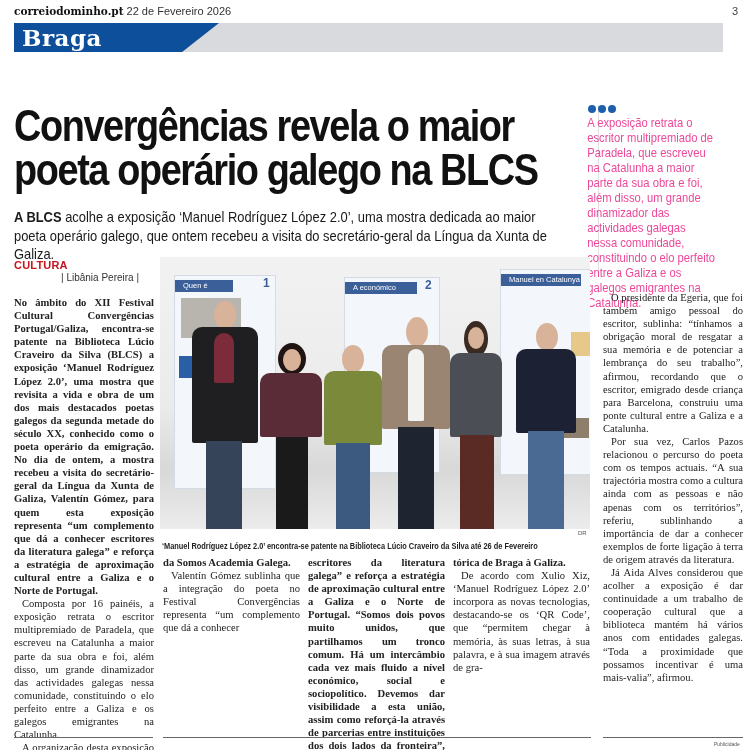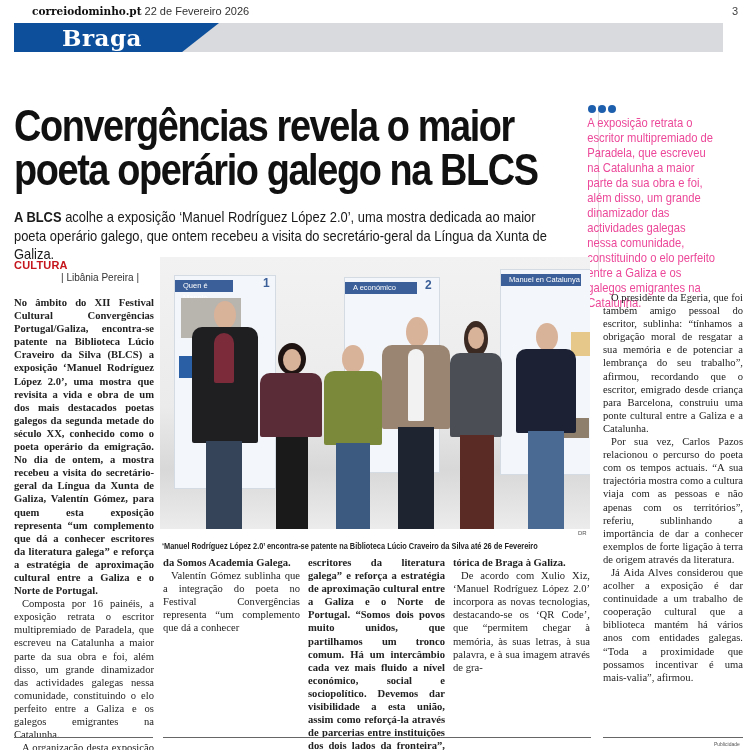--- a/index.html
+++ b/index.html
@@ -1,27 +1,27 @@
 <!DOCTYPE html>
 <html><head>
 <meta charset="utf-8">
 <style>
   * { margin: 0; padding: 0; box-sizing: border-box; }
   html, body { width: 750px; height: 750px; background: #ffffff; overflow: hidden; }
   body { position: relative; font-family: "Liberation Serif", serif; color: #1a1a1a; }
 
-  .topline { position: absolute; left: 32px; top: 5px; font-family: "Liberation Sans", sans-serif; font-size: 11px; color: #333; }
+  .topline { position: absolute; left: 14px; top: 5px; font-family: "Liberation Sans", sans-serif; font-size: 11px; color: #333; }
   .topline .site { font-family: "DejaVu Serif", serif; font-weight: bold; font-size: 10.5px; color: #111; }
   .page-num { position: absolute; right: 12px; top: 5px; font-family: "Liberation Sans", sans-serif; font-size: 11px; color: #444; }
 
   .section-band { position: absolute; left: 14px; top: 23px; width: 709px; height: 29px; background: #d9dadd; }
   .section-tab { position: absolute; left: 14px; top: 23px; width: 205px; height: 29px; background: #0d4f9a;
                  clip-path: polygon(0 0, 100% 0, 82% 100%, 0 100%); }
   .section-label { position: absolute; left: 22px; top: 23px; height: 29px; line-height: 30px; color: #fff;
-                   font-family: "DejaVu Serif", serif; font-weight: bold; font-size: 23px; letter-spacing: 0.5px; margin-left: 40px; }
+                   font-family: "DejaVu Serif", serif; font-weight: bold; font-size: 23px; letter-spacing: 0.5px; }
 
   .headline { position: absolute; left: 14px; top: 104px; width: 580px; font-family: "Liberation Sans", sans-serif;
               font-weight: bold; font-size: 44px; line-height: 44px; color: #111; letter-spacing: -1.6px; transform: scaleX(0.86); transform-origin: left top; width: 680px; }
   .lead { position: absolute; left: 14px; top: 208px; width: 620px; font-family: "Liberation Sans", sans-serif;
           font-size: 15px; line-height: 18.5px; color: #1a1a1a; transform: scaleX(0.86); transform-origin: left top; }
   .lead b { font-weight: bold; }
 
   .sidebar-quote { position: absolute; left: 578px; top: 105px; width: 140px; font-family: "Liberation Sans", sans-serif;
                    font-size: 12.2px; line-height: 15px; color: #ec4899; }
   .dots { display: flex; gap: 2px; margin-bottom: 3px; margin-left: 10px; }
@@ -160,20 +160,20 @@
 </div>
 <div class="col c3">
   <p class="first">escritores da literatura galega” e reforça a estratégia de aproximação cultural entre a Galiza e o Norte de Portugal. “Somos dois povos muito unidos, que partilhamos um tronco comum. Há um intercâmbio cada vez mais fluido a nível económico, social e sociopolítico. Devemos dar visibilidade a esta união, assim como reforçá-la através de parcerias entre instituições dos dois lados da fronteira”, afirmou, destacando ainda a ligação his-</p>
 </div>
 <div class="col c4">
   <p class="first">tórica de Braga à Galiza.</p>
   <p>De acordo com Xulio Xiz, ‘Manuel Rodríguez López 2.0’ incorpora as novas tecnologias, destacando-se os ‘QR Code’, que “permitem chegar à memória, às suas letras, à sua palavra, e à sua imagem através de gra-</p>
 </div>
 <div class="col c5">
   <p>O presidente da Egeria, que foi também amigo pessoal do escritor, sublinha: “tínhamos a obrigação moral de resgatar a sua memória e de potenciar a lembrança do seu trabalho”, afirmou, recordando que o escritor, emigrado desde criança para Barcelona, construiu uma ponte cultural entre a Galiza e a Catalunha.</p>
-  <p>Por sua vez, Carlos Pazos relacionou o percurso do poeta com os tempos actuais. “A sua trajectória mostra como a cultura viaja com as pessoas e não apenas com os territórios”, referiu, sublinhando a importância de dar a conhecer exemplos de forte ligação à terra de origem através da literatura.</p>
+  <p>Por sua vez, Carlos Pazos relacionou o percurso do poeta com os tempos actuais. “A sua trajectória mostra como a cultura ainda com as pessoas e não apenas com os territórios”, referiu, sublinhando a importância de dar a conhecer exemplos de forte ligação à terra de origem através da literatura.</p>
   <p>Já Aida Alves considerou que acolher a exposição é dar continuidade a um trabalho de cooperação cultural que a biblioteca mantém há vários anos com entidades galegas. “Toda a proximidade que possamos incentivar é uma mais-valia”, afirmou.</p>
 </div>
 
 <div class="bottom-rule" style="left:14px;width:139px;"></div>
 <div class="bottom-rule" style="left:163px;width:428px;"></div>
 <div class="bottom-rule" style="left:603px;width:140px;"></div>
 <div class="ad-label">Publicidade</div>
 
 </body></html>

